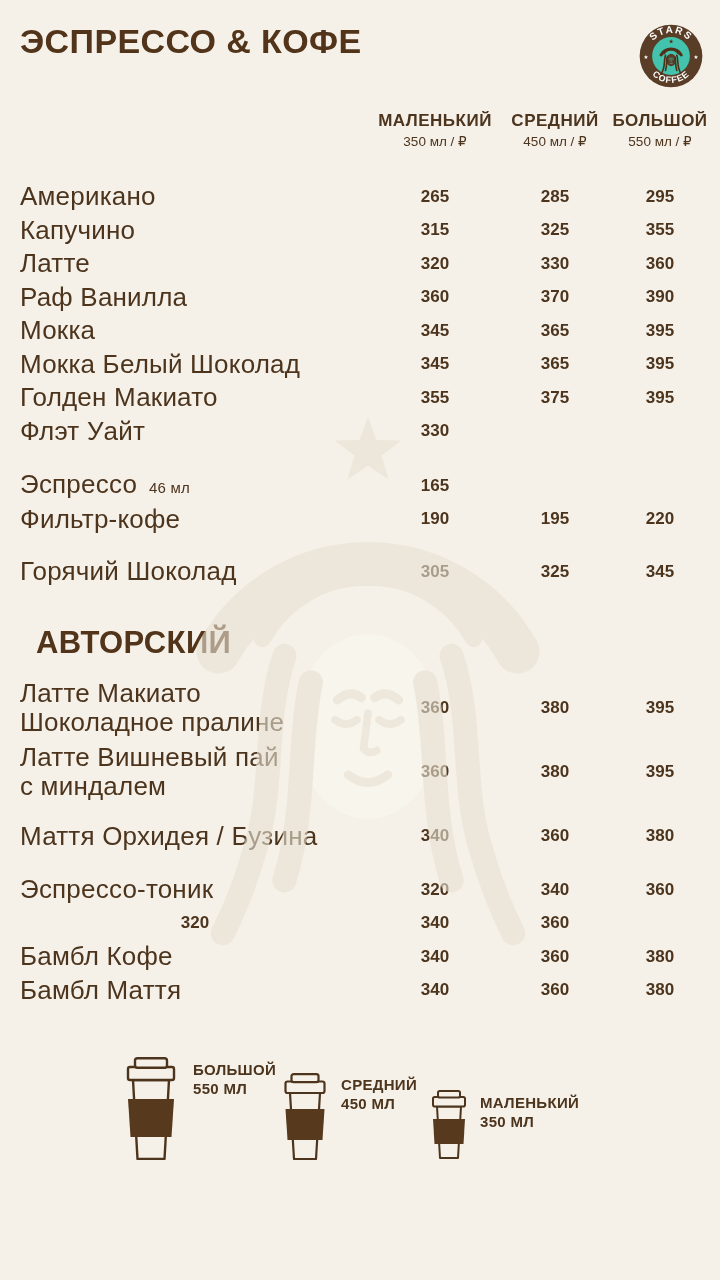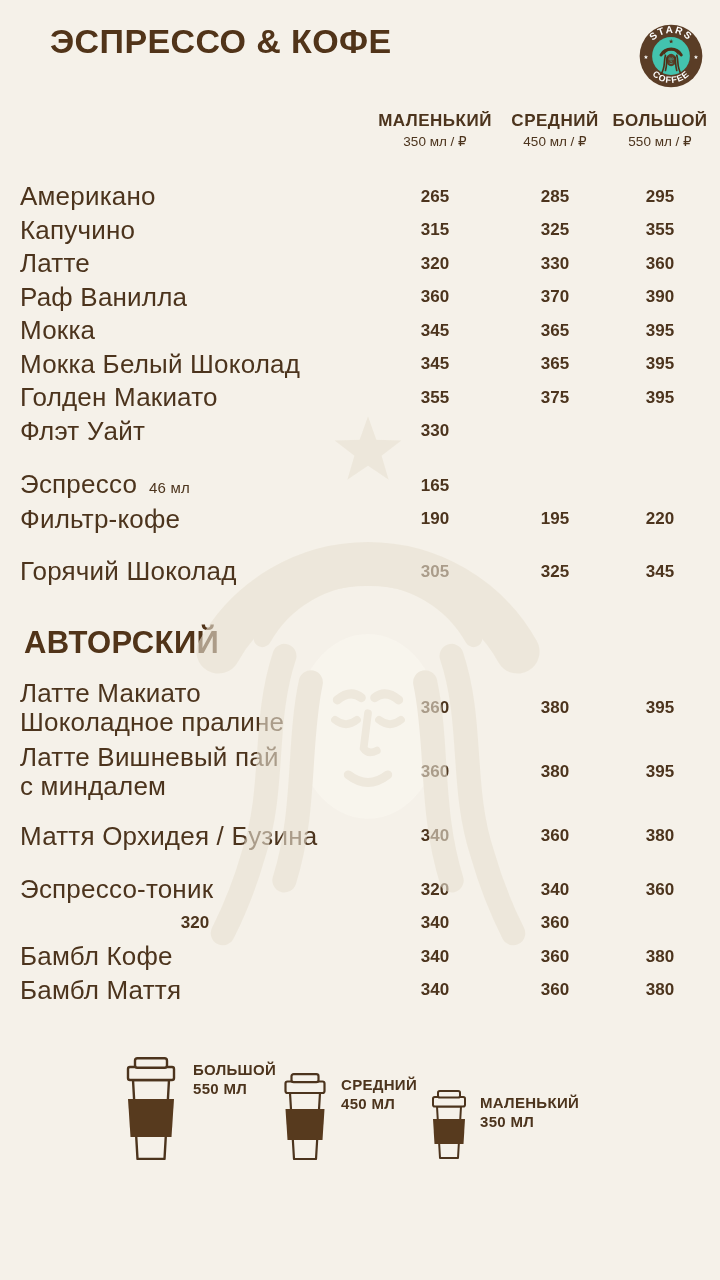--- a/index.html
+++ b/index.html
@@ -6,39 +6,39 @@
   html,body { background:#e9e5dc; }
   body { font-family:"Liberation Sans","DejaVu Sans",sans-serif; }
   .page {
     position:relative; width:720px; height:1280px; margin:0 auto;
     background:#f5f1e9; color:#4c341d; overflow:hidden;
   }
   
   .watermark { position:absolute; left:148px; top:392px; width:440px; height:594px; opacity:.6; pointer-events:none; }
   .wm-use { --w-line:#e9e2d3; --w-skin:#fbf8f1; --w-detail:#eae3d4; }
   
-  .header { position:relative; padding:22px 0 0 20px; height:90px;margin-left:30px; }
+  .header { position:relative; padding:22px 0 0 20px; height:90px; }
   .title { font-size:34px; line-height:38px; font-weight:800; letter-spacing:.4px; color:#513419; }
   .logo { position:absolute; right:17px; top:24px; width:64px; height:64px; }
   .logo-use { --w-line:#4f3018; --w-skin:#5a3d26; --w-detail:#43c3ae; }
   
   .grid { display:grid; grid-template-columns:350px 130px 110px 100px; padding-left:20px; align-items:center; }
   .size-header { margin-top:22px; }
   .size-col { text-align:center; }
   .size-col .lbl { display:block; font-size:17px; font-weight:700; letter-spacing:.5px; line-height:18px; }
   .size-col .sub { display:block; font-size:13.5px; font-weight:500; line-height:17px; margin-top:3px; }
   
   .rows { margin-top:30px; }
   .row { min-height:33.5px; }
   .row .name { font-size:26px; font-weight:500; letter-spacing:.2px; line-height:29px; }
   .row .price { font-size:17px; font-weight:700; text-align:center; }
   .row.tall .name span { display:block; }
   .note { font-size:15px; font-weight:500; margin-left:12px; letter-spacing:.2px; }
   .gap21 { height:21px; } .gap19 { height:19px; }
-  .h2 { margin-top:38px; padding-left:24px; font-size:31px; line-height:32px; font-weight:800; letter-spacing:.4px; color:#513419; }
+  .h2 { margin-top:38px; padding-left:36px; font-size:31px; line-height:32px; font-weight:800; letter-spacing:.4px; color:#513419; }
   .authors-rows { margin-top:20px; }
   .mt6 { margin-top:6px; } .mt19 { margin-top:19px; } .mt20 { margin-top:20px; }
   
   .volumes-title { margin-top:46px; height:34px; display:flex; align-items:center; justify-content:center; }
   .vt-line { height:3px; background:#4c341d; border-radius:2px; }
   .vt-left { width:161px; } .vt-right { width:181px; }
   .vt-text { font-size:26px; font-weight:800; letter-spacing:1px; margin:0 16px; color:#513419; }
   .cups { position:relative; height:173px; }
   .cup, .cup-label { position:absolute; }
   .cup-label .cl { display:block; font-size:15px; font-weight:700; line-height:19px; letter-spacing:.3px; }

